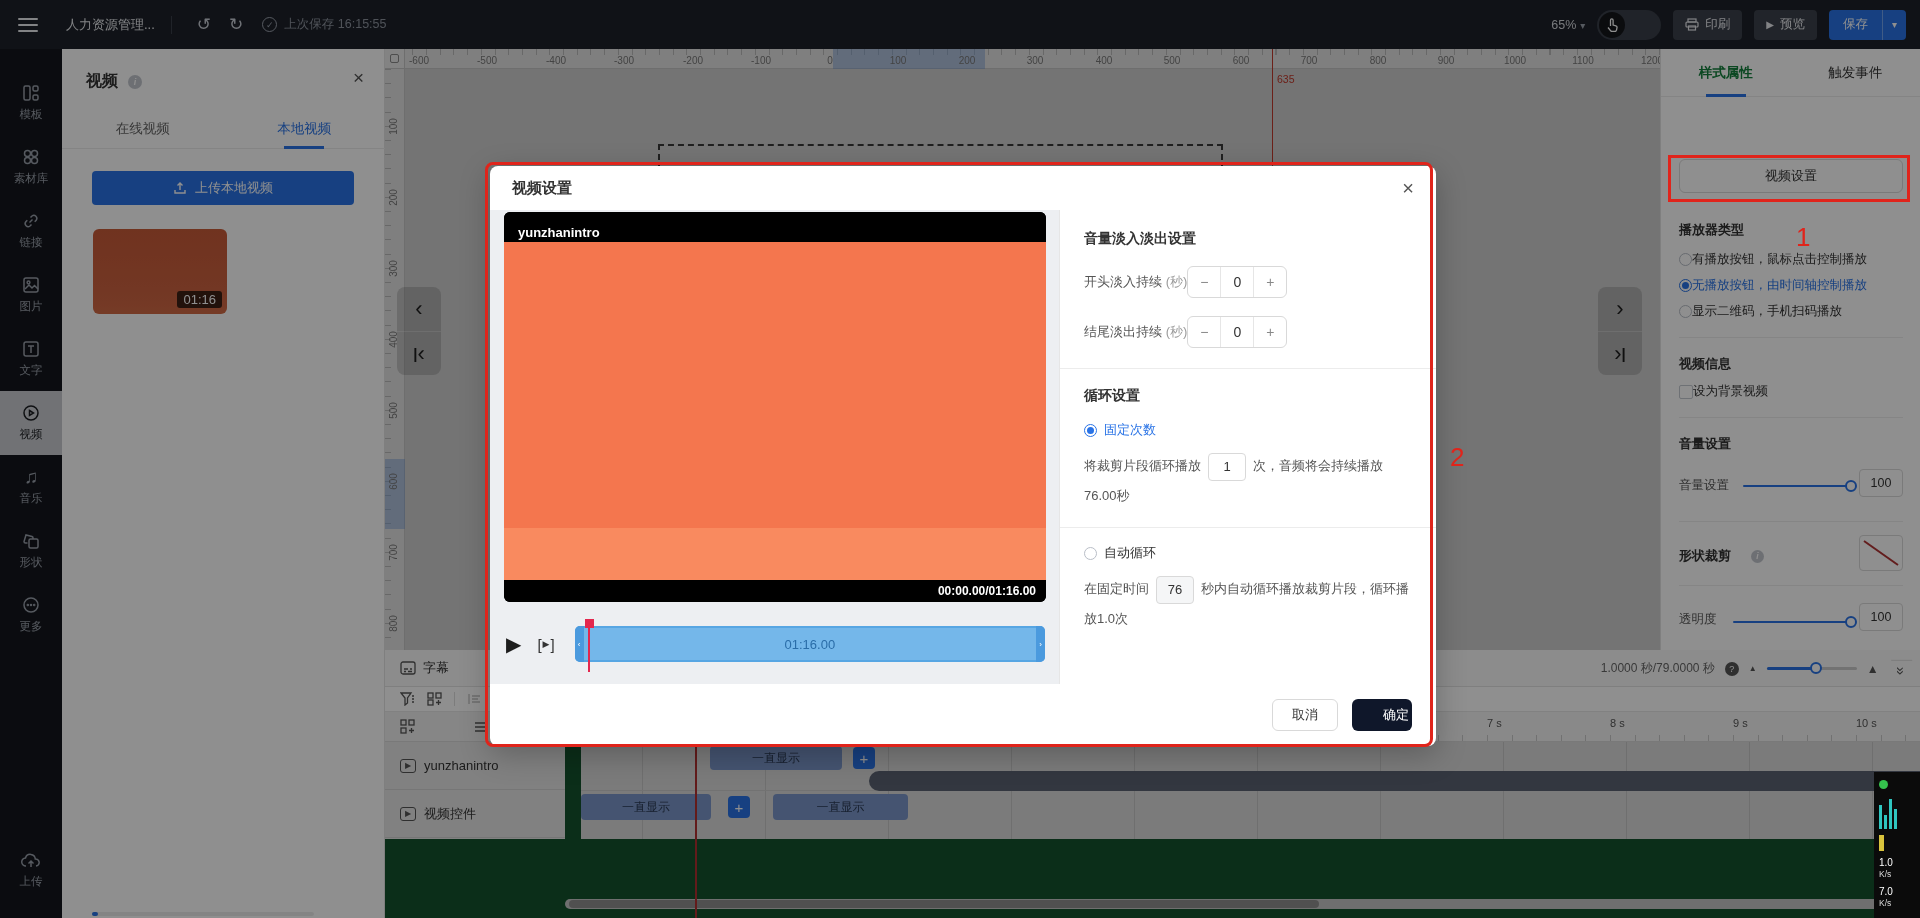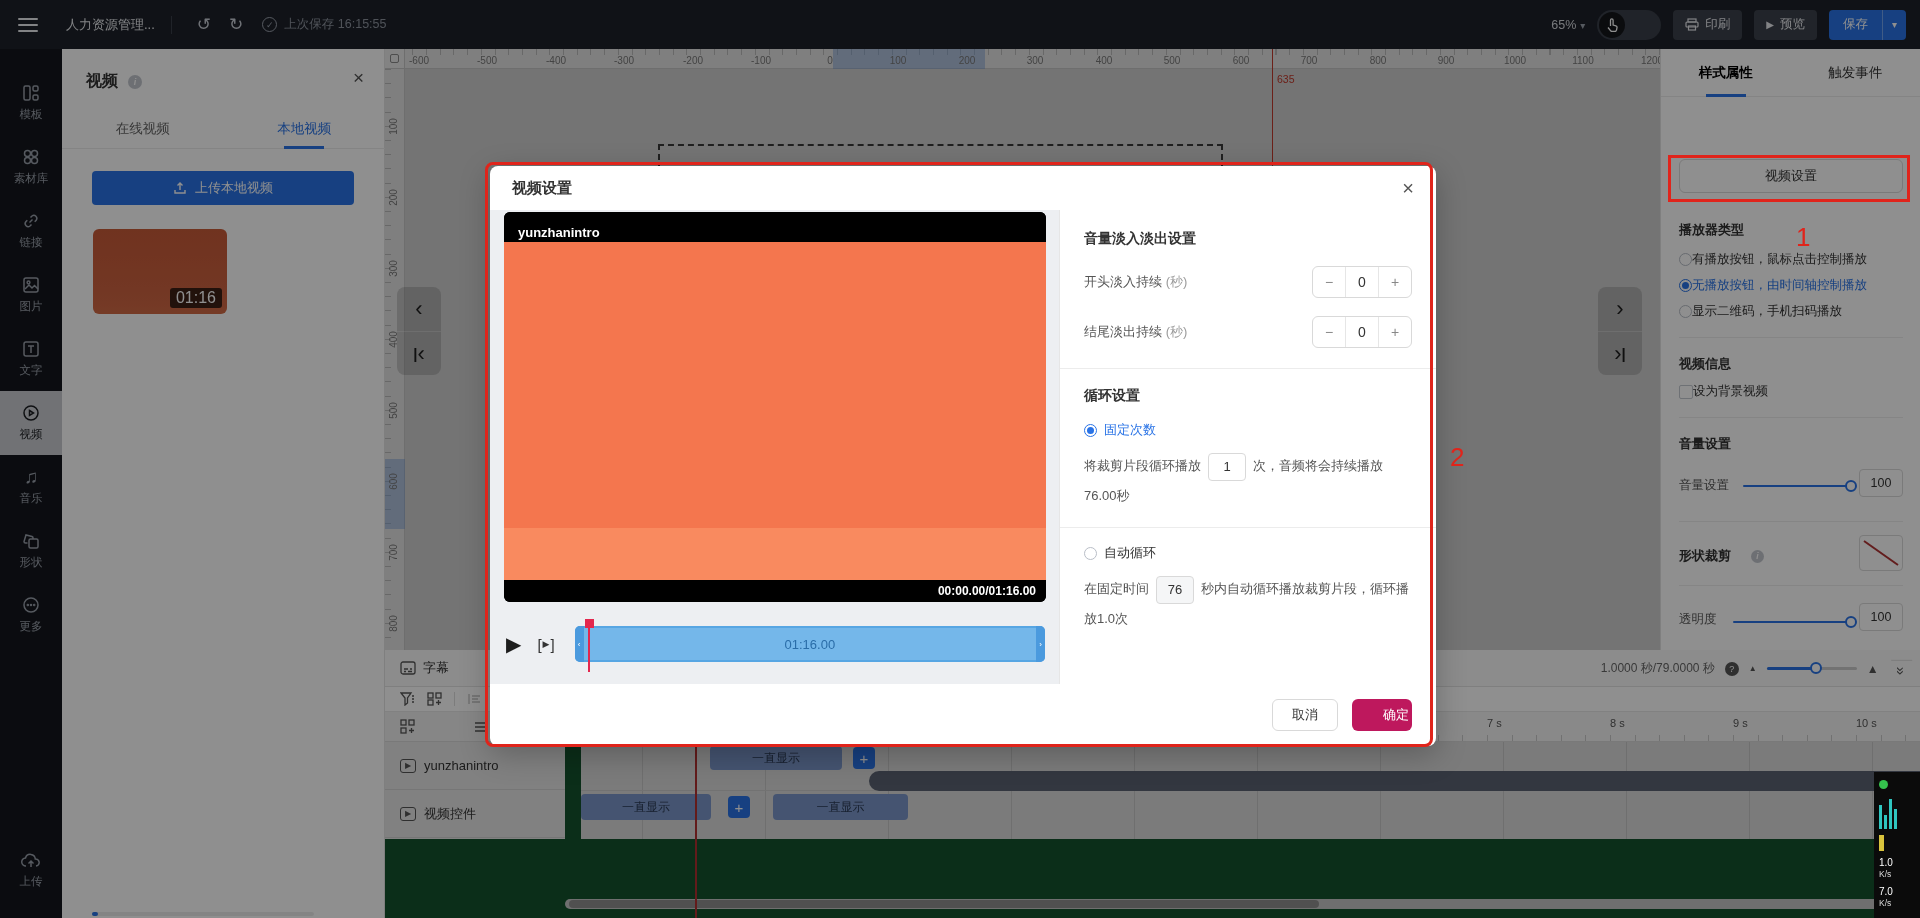--- a/index.html
+++ b/index.html
@@ -39,21 +39,21 @@
   .lpanel { position:absolute; left:62px; top:49px; width:323px; height:869px; background:#ffffff; z-index:4; border-right:1px solid #e2e2e2;}
   .lp-title { position:absolute; left:24px; top:22px; font-size:16px; font-weight:bold; color:#333; }
   .lp-info { position:absolute; left:66px; top:26px; width:14px; height:14px; border-radius:50%; background:#c3c7ce; color:#fff; font-size:9px; display:flex; align-items:center; justify-content:center; font-style:italic; font-weight:bold;}
   .lp-close { position:absolute; right:20px; top:18px; font-size:19px; color:#555; cursor:pointer; }
   .lp-tabs { position:absolute; left:0; top:60px; width:323px; height:40px; display:flex; border-bottom:1px solid #ebebeb; }
   .lp-tab { flex:1; display:flex; align-items:center; justify-content:center; font-size:13.5px; color:#666; cursor:pointer; position:relative;}
   .lp-tab.active { color:#2973e6; }
   .lp-tab.active:after { content:""; position:absolute; bottom:-1px; left:50%; margin-left:-20px; width:40px; height:3px; background:#2973e6; }
   .lp-upload { position:absolute; left:30px; top:122px; width:262px; height:34px; background:#2973e6; border-radius:4px; color:#fff; display:flex; align-items:center; justify-content:center; gap:8px; font-size:13px; cursor:pointer;}
   .lp-thumb { position:absolute; left:31px; top:180px; width:134px; height:85px; border-radius:6px; background:linear-gradient(180deg,#c85b38 0%,#cd6240 70%,#d16a45 100%); cursor:pointer; }
-  .lp-dur { position:absolute; right:5px; bottom:6px; background:rgba(35,20,14,.85); color:#fff; font-size:16px; padding:1px 6px; border-radius:3px; }
+  .lp-dur { position:absolute; right:5px; bottom:6px; background:rgba(35,20,14,.85); color:#fff; font-size:13px; padding:1px 6px; border-radius:3px; }
   .lp-storebar { position:absolute; left:30px; top:863px; width:222px; height:4px; background:#ececec; border-radius:2px; }
   .lp-storebar i { display:block; width:6px; height:4px; background:#2973e6; border-radius:2px; }
 
   
   .canvas { position:absolute; left:385px; top:49px; width:1275px; height:601px; background:#cfcfcf; overflow:hidden; }
   .ruler-h { position:absolute; left:0; top:0; width:1275px; height:20px; background:#e3e3e3; border-bottom:1px solid #c4c4c4;
              background-image:repeating-linear-gradient(90deg,#b9b9b9 0 1px,transparent 1px 13.7px); background-size:100% 6px; background-position:0 0; background-repeat:no-repeat; }
   .ruler-h .lbl { position:absolute; top:6px; font-size:10px; color:#787878; transform:translateX(-50%); }
   .ruler-h .hl { position:absolute; left:448px; top:0; width:152px; height:20px; background:rgba(110,150,210,.45); }
   .ruler-v { position:absolute; left:0; top:20px; width:20px; height:581px; background:#e3e3e3; border-right:1px solid #c4c4c4;
@@ -67,21 +67,21 @@
   .sel-rect { position:absolute; left:273px; top:95px; width:565px; height:238px; border:2px dashed #3a3a3a; }
   .nav-grp { position:absolute; width:44px; border-radius:8px; overflow:hidden; }
   .nav-btn { width:44px; height:44px; background:rgba(70,70,70,.22); display:flex; align-items:center; justify-content:center; font-size:22px; color:#1e1e1e; cursor:pointer; }
   .nav-btn + .nav-btn { border-top:1px solid rgba(255,255,255,.25); }
   .nav-bar { font-weight:bold; font-size:15px; }
 
   
   .rpanel { position:absolute; left:1660px; top:49px; width:260px; height:601px; background:#fff; border-left:1px solid #e2e2e2; z-index:4; }
   .rp-tabs { position:absolute; left:0; top:0; width:100%; height:48px; display:flex; border-bottom:1px solid #ebebeb; }
   .rp-tab { flex:1; display:flex; align-items:center; justify-content:center; font-size:13.5px; color:#333; cursor:pointer; position:relative; }
-  .rp-tab.active { color:#000000; font-weight:bold; }
+  .rp-tab.active { color:#15803d; font-weight:bold; }
   .rp-tab.active:after { content:""; position:absolute; bottom:-1px; left:50%; margin-left:-20px; width:40px; height:3px; background:#2973e6; }
   .rp-btn { position:absolute; left:18px; width:224px; height:34px; border:1px solid #d9d9d9; border-radius:6px; display:flex; align-items:center; justify-content:center; color:#333; font-size:13px; background:#fff; cursor:pointer; }
   .rp-sec { position:absolute; left:18px; font-size:13px; font-weight:bold; color:#333; }
   .rp-radio-row { position:absolute; left:18px; display:flex; align-items:center; font-size:12.5px; color:#333; cursor:pointer; white-space:nowrap;}
   .radio { width:13px; height:13px; border-radius:50%; border:1px solid #b9bec7; background:#fff; flex:none;}
   .radio.sel { border:1px solid #2973e6; position:relative; }
   .radio.sel:after { content:""; position:absolute; left:2px; top:2px; width:7px; height:7px; border-radius:50%; background:#2973e6; }
   .rp-div { position:absolute; left:18px; width:224px; height:1px; background:#eee; }
   .chk { width:14px; height:14px; border:1px solid #c4c9d0; border-radius:2px; background:#fff; flex:none;}
   .slider-track { position:relative; height:2px; background:#2973e6; border-radius:1px; }
@@ -142,34 +142,34 @@
   .m-loop { margin-left:16px; color:#333; font-size:15px; cursor:pointer; display:flex; align-items:center;}
   .m-loop .tri { font-size:9px; margin:0 1px; }
   .m-trim { position:relative; margin-left:20px; width:478px; height:36px; background:#74b7ea; border:2px solid #57a6e3; border-radius:5px; display:flex; align-items:center; justify-content:center; color:#2a6da8; font-size:13px; }
   .m-trim .hdl { position:absolute; top:-2px; width:9px; height:36px; background:#4b9ade; display:flex; align-items:center; justify-content:center; color:#fff; font-size:8px; }
   .m-trim .hdl.l { left:-2px; border-radius:5px 0 0 5px; }
   .m-trim .hdl.r { right:-2px; border-radius:0 5px 5px 0; }
   .m-ph { position:absolute; left:8px; top:-9px; width:9px; height:9px; background:#e3274e; }
   .m-ph:after { content:""; position:absolute; left:3px; top:9px; width:2px; height:44px; background:#e3274e; }
   .m-right { flex:1; padding:20px 24px 0 24px; }
   .m-sec { font-size:14px; font-weight:bold; color:#333; }
-  .m-row { display:flex; align-items:center; justify-content:space-between; margin-top:18px; }
+  .m-row { display:flex; align-items:center; margin-top:18px; }
   .m-lab { font-size:13px; color:#555; }
   .m-lab .sec2 { color:#9b9b9b; }
   .stepper { display:flex; width:100px; height:32px; border:1px solid #d9d9d9; border-radius:6px; overflow:hidden; background:#fff;}
   .stepper .c { flex:1; display:flex; align-items:center; justify-content:center; font-size:14px; color:#888; cursor:pointer;}
   .stepper .v { border-left:1px solid #e6e6e6; border-right:1px solid #e6e6e6; color:#333; cursor:default;}
   .m-div { height:1px; background:#ececec; margin:20px -24px 0 -24px; }
   .m-radio { display:flex; align-items:center; gap:7px; margin-top:16px; font-size:13px; cursor:pointer;}
   .m-text { margin-top:12px; font-size:13px; color:#555; line-height:30px; }
   .inline-box { display:inline-flex; width:38px; height:28px; border:1px solid #d9d9d9; border-radius:4px; align-items:center; justify-content:center; color:#333; margin:0 7px; vertical-align:middle; background:#fff;}
   .inline-box.gray { background:#f5f6f7; }
   .m-foot { height:62px; display:flex; align-items:center; justify-content:flex-end; gap:14px; padding-right:24px; }
   .btn-cancel { width:66px; height:32px; border:1px solid #d9d9d9; border-radius:6px; background:#fff; color:#333; font-size:13px; display:flex; align-items:center; justify-content:center; cursor:pointer;}
-  .btn-ok { width:60px; height:32px; border-radius:6px; background:#be185d; color:#fff; font-size:13px; display:flex; align-items:center; justify-content:center; cursor:pointer;padding-left:28px;}
+  .btn-ok { width:60px; height:32px; border-radius:6px; background:#0f172a; color:#fff; font-size:13px; display:flex; align-items:center; justify-content:center; cursor:pointer;padding-left:28px;}
 
   
   .anno { position:absolute; border:3px solid #e0241b; z-index:40; pointer-events:none; }
   .anno-num { position:absolute; color:#e0241b; font-size:26px; z-index:40; font-family:"Liberation Sans",sans-serif; }
 
   
   .monitor { position:absolute; left:1874px; top:772px; width:46px; height:146px; background:#0b0b0b; z-index:45; display:flex; flex-direction:column; align-items:flex-start; padding:8px 0 0 5px; gap:6px;}
   .mon-dot { width:9px; height:9px; border-radius:50%; background:#35c24d; }
   .mon-bars { display:flex; align-items:flex-end; gap:2px; height:34px;}
   .mon-bars i { width:3px; background:#2fc6c0; display:block;}

